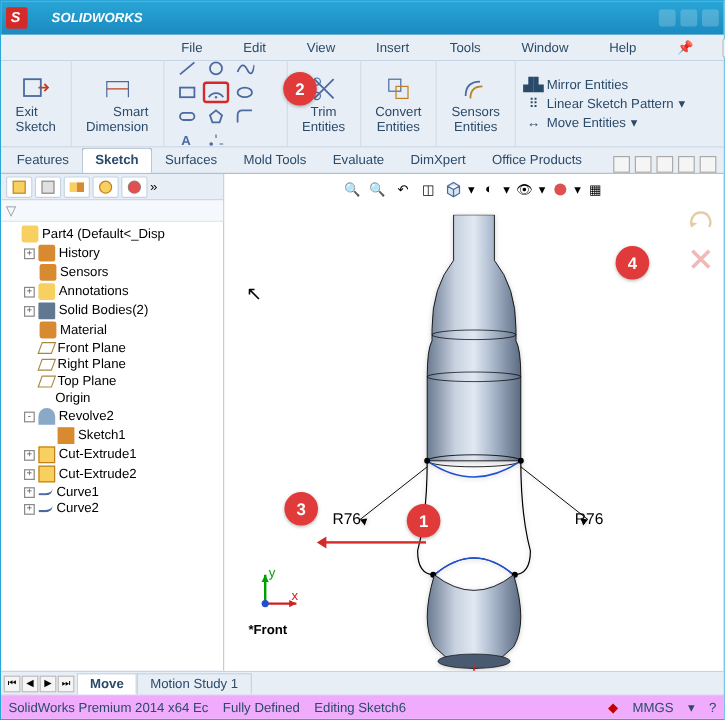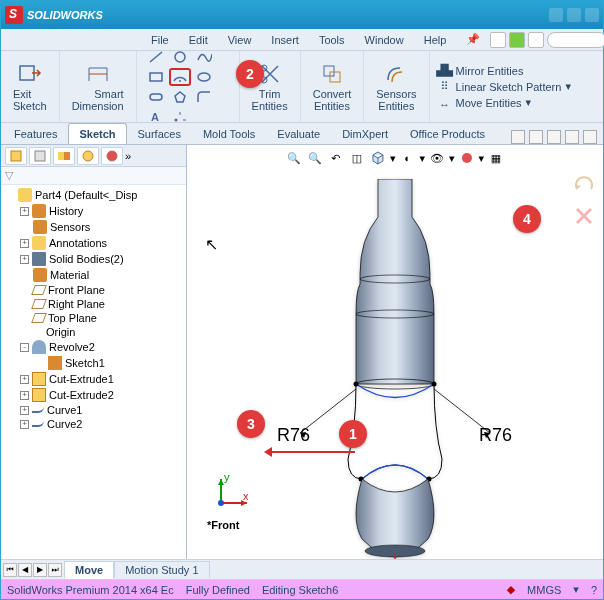--- a/index.html
+++ b/index.html
@@ -1,24 +1,24 @@
 <!DOCTYPE html>
 <html><head>
 <meta charset="utf-8">
 <style>
 *{margin:0;padding:0;box-sizing:border-box;font-family:"Segoe UI",Tahoma,Arial,sans-serif;font-size:11px;user-select:none}
 html,body{width:604px;height:600px;overflow:hidden}
 .win{width:604px;height:600px;border:1px solid #2aa5d6;background:#fff;display:flex;flex-direction:column}
 .titlebar{height:28px;background:linear-gradient(#2aa5d6,#1a8abf);display:flex;align-items:center;padding:0 4px;color:#fff}
-.sw-logo{display:flex;align-items:center;gap:4px;font-weight:bold;font-style:italic;font-size:12px}
+.sw-logo{display:flex;align-items:center;gap:20px;font-weight:bold;font-style:italic;font-size:12px}
 .sw-logo .ico{width:18px;height:18px;background:#d42a2a;border-radius:2px;position:relative}
 .sw-logo .ico::after{content:"S";position:absolute;top:1px;left:4px;color:#fff;font-size:12px;font-weight:bold}
 .titlebar .gap{flex:1}
 .tb-btn{width:14px;height:14px;border-radius:2px;margin-left:4px;background:rgba(255,255,255,.2)}
-.menubar{height:22px;background:#e8eef5;display:flex;align-items:center;padding-left:140px;gap:0;border-bottom:1px solid #c5d3e3}
+.menubar{height:22px;background:#e8eef5;display:flex;align-items:center;padding-left:140px;gap:14px;border-bottom:1px solid #c5d3e3}
 .menubar .m{padding:3px 10px;color:#2a4a6a}
 .menubar .qat{margin-left:auto;margin-right:6px;display:flex;gap:3px;align-items:center}
 .qat .q{width:16px;height:16px;border:1px solid #bbb;border-radius:2px;background:#fff}
 .qat .search{width:60px;height:16px;border:1px solid #bbb;border-radius:8px;background:#fff}
 .ribbon{height:72px;background:#e8eef5;border-bottom:1px solid #c5d3e3;display:flex;align-items:stretch}
 .rb-grp{display:flex;flex-direction:column;align-items:center;justify-content:center;padding:2px 8px;border-right:1px solid #d5dde8;gap:2px}
 .rb-big{display:flex;flex-direction:column;align-items:center;justify-content:center;gap:2px;color:#2a4a6a;padding:4px 4px}
 .rb-big .lic{width:24px;height:24px;display:flex;align-items:center;justify-content:center}
 .rb-stack{display:flex;flex-wrap:wrap;width:86px;gap:2px;align-content:center}
 .rb-stack .si{width:22px;height:18px;display:flex;align-items:center;justify-content:center;border:1px solid transparent;border-radius:3px}
@@ -50,21 +50,21 @@
 .tree .ic.plane{border:1px solid #a88840;transform:skewX(-20deg);width:12px;height:10px}
 .tree .ic.org{width:10px;height:10px}
 .tree .ic.rev{background:#8aa8c8;border-radius:50% 50% 0 0}
 .tree .ic.sk{background:#d88a30}
 .tree .ic.cut{background:#f8d060;border:1px solid #c08020}
 .tree .ic.curve{border-bottom:2px solid #4a6aa0;height:6px;width:12px;border-radius:0 0 6px 0}
 .view{flex:1;position:relative;background:#fff}
 .view-top{position:absolute;top:4px;left:50%;transform:translateX(-50%);display:flex;gap:3px;align-items:center}
 .view-top .vb{width:18px;height:18px;display:flex;align-items:center;justify-content:center;border-radius:2px}
 .bottle{position:absolute;left:50%;top:34px;transform:translateX(-50%);filter:drop-shadow(0 1px 2px rgba(0,0,0,.2))}
-.dim{position:absolute;color:#000;font-size:18px;font-family:Arial}
+.dim{position:absolute;color:#000;font-size:13px;font-family:Arial}
 .triad{position:absolute;left:26px;bottom:48px}
 .front-lbl{position:absolute;left:20px;bottom:28px;font-weight:bold;color:#000}
 .callout{position:absolute;width:28px;height:28px;border-radius:50%;background:#e03a3a;color:#fff;display:flex;align-items:center;justify-content:center;font-weight:bold;font-size:14px;box-shadow:0 1px 3px rgba(0,0,0,.3)}
 .arrow1{position:absolute;left:80px;top:306px;width:88px;height:2px;background:#d42a2a}
 .arrow1::before{content:"";position:absolute;left:-8px;top:-4px;border:5px solid transparent;border-right:8px solid #d42a2a}
 .btabs{height:20px;background:#e8eef5;border-top:1px solid #c5d3e3;display:flex;align-items:center}
 .btabs .scroll{display:flex;gap:1px;padding:0 2px}
 .btabs .scroll .sb{width:14px;height:14px;border:1px solid #bbb;background:#f5f5f5;display:flex;align-items:center;justify-content:center;font-size:8px}
 .btabs .bt{padding:2px 10px;color:#2a4a6a;border:1px solid #c5d3e3;background:#fff;border-bottom:none;font-weight:bold}
 .btabs .bt.act{background:#fff;border-bottom:1px solid #fff}

